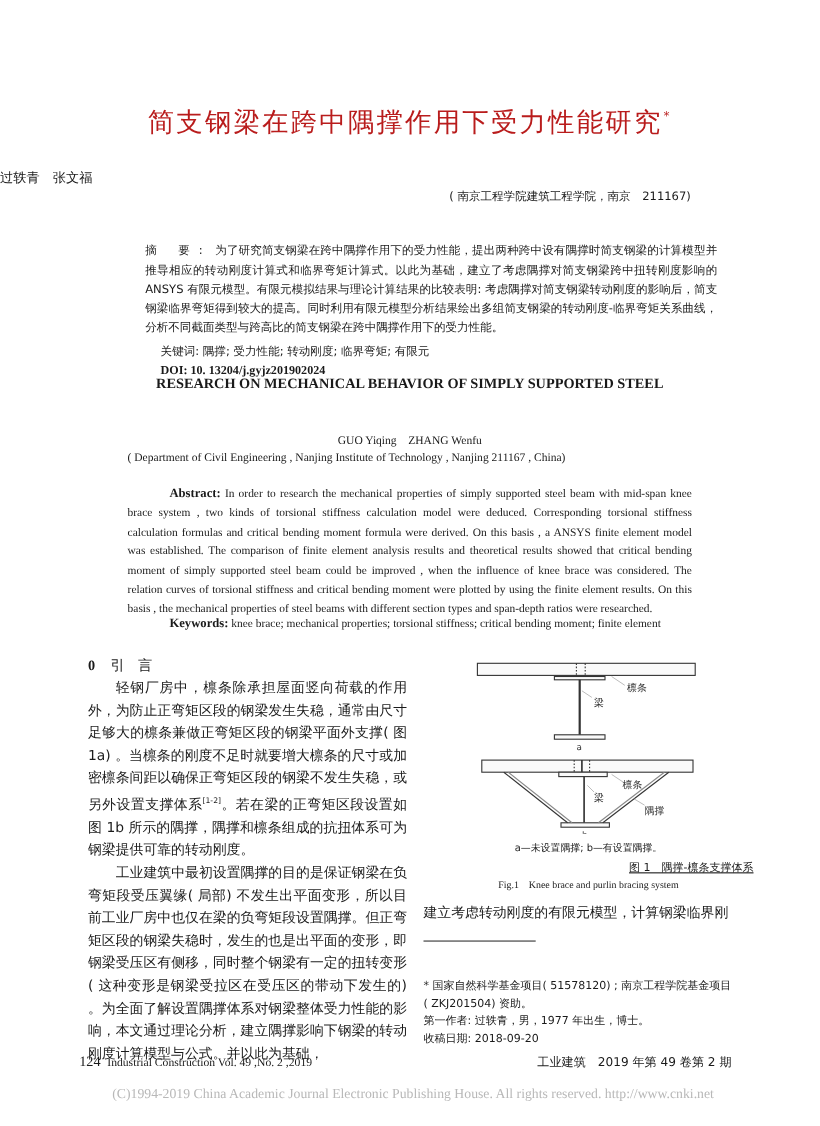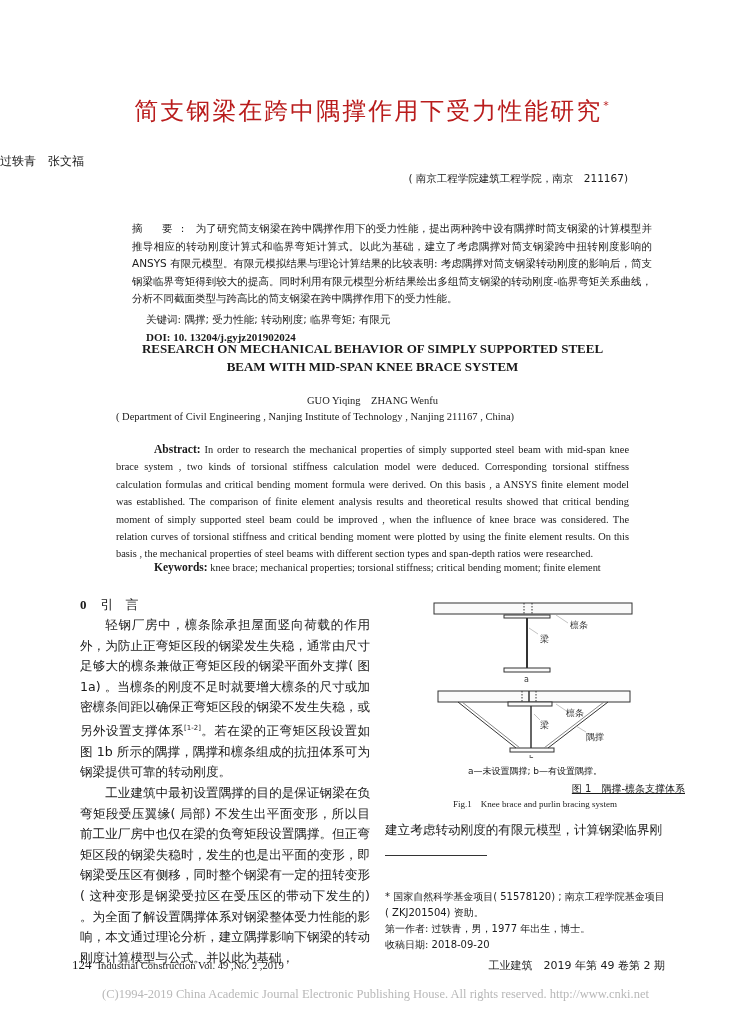--- a/index.html
+++ b/index.html
@@ -68,21 +68,20 @@
 
 <div class="abs abstract-cn">
   <span class="label">摘 要:</span>
   <span>为了研究简支钢梁在跨中隅撑作用下的受力性能，提出两种跨中设有隅撑时简支钢梁的计算模型并推导相应的转动刚度计算式和临界弯矩计算式。以此为基础，建立了考虑隅撑对简支钢梁跨中扭转刚度影响的 ANSYS 有限元模型。有限元模拟结果与理论计算结果的比较表明: 考虑隅撑对简支钢梁转动刚度的影响后，简支钢梁临界弯矩得到较大的提高。同时利用有限元模型分析结果绘出多组简支钢梁的转动刚度-临界弯矩关系曲线，分析不同截面类型与跨高比的简支钢梁在跨中隅撑作用下的受力性能。</span>
 </div>
 <div class="abs kw-cn">关键词: 隅撑; 受力性能; 转动刚度; 临界弯矩; 有限元</div>
 <div class="abs doi">DOI: 10. 13204/j.gyjz201902024</div>
 
 <div class="abs title-en">
   <div>RESEARCH ON MECHANICAL BEHAVIOR OF SIMPLY SUPPORTED STEEL</div>
-  <div>BEAM WITH MID-SPAN KNEE BRACE SYSTEM</div>
 </div>
 <div class="abs authors-en">GUO Yiqing　ZHANG Wenfu</div>
 <div class="abs affil-en">( Department of Civil Engineering , Nanjing Institute of Technology , Nanjing 211167 , China)</div>
 
 <div class="abs abstract-en">
   <b>Abstract:</b>
   <span>In order to research the mechanical properties of simply supported steel beam with mid-span knee brace system , two kinds of torsional stiffness calculation model were deduced. Corresponding torsional stiffness calculation formulas and critical bending moment formula were derived. On this basis , a ANSYS finite element model was established. The comparison of finite element analysis results and theoretical results showed that critical bending moment of simply supported steel beam could be improved , when the influence of knee brace was considered. The relation curves of torsional stiffness and critical bending moment were plotted by using the finite element results. On this basis , the mechanical properties of steel beams with different section types and span-depth ratios were researched.</span>
 </div>
 <div class="abs kw-en">
   <b>Keywords:</b>

